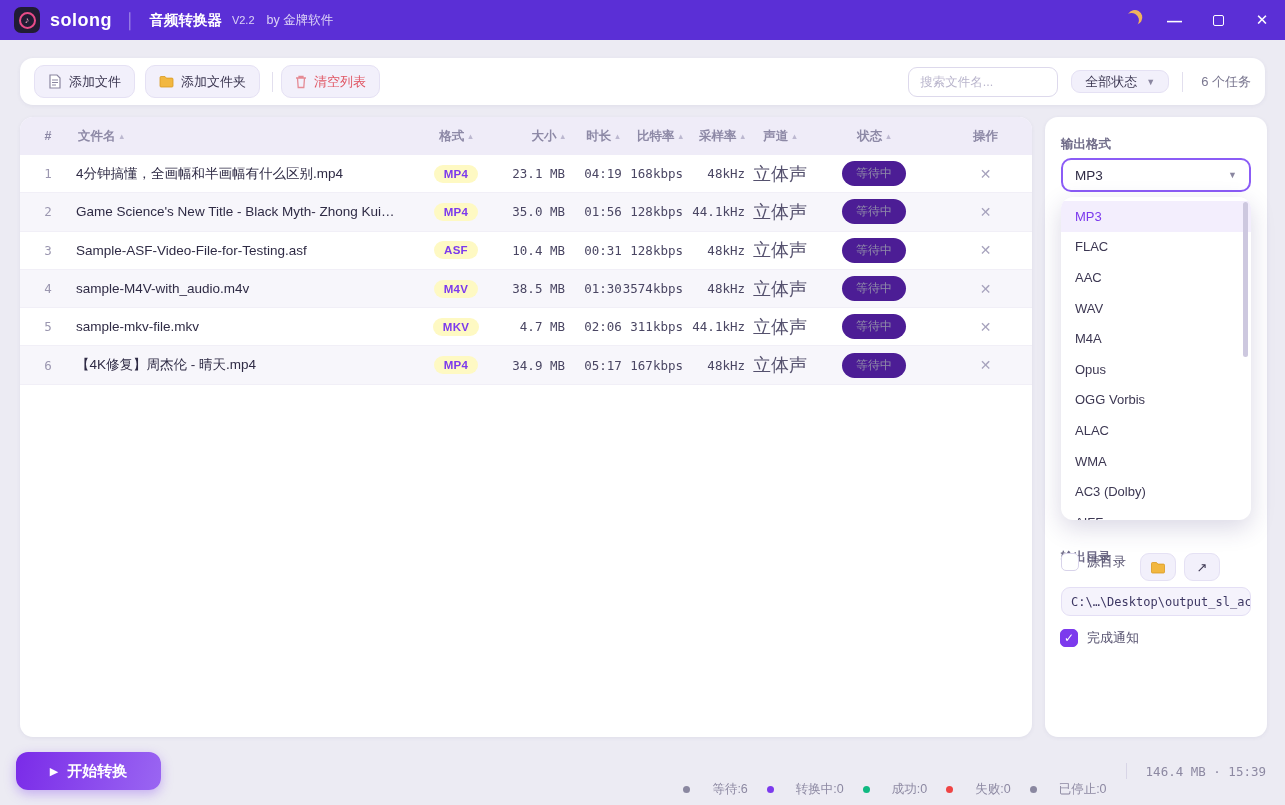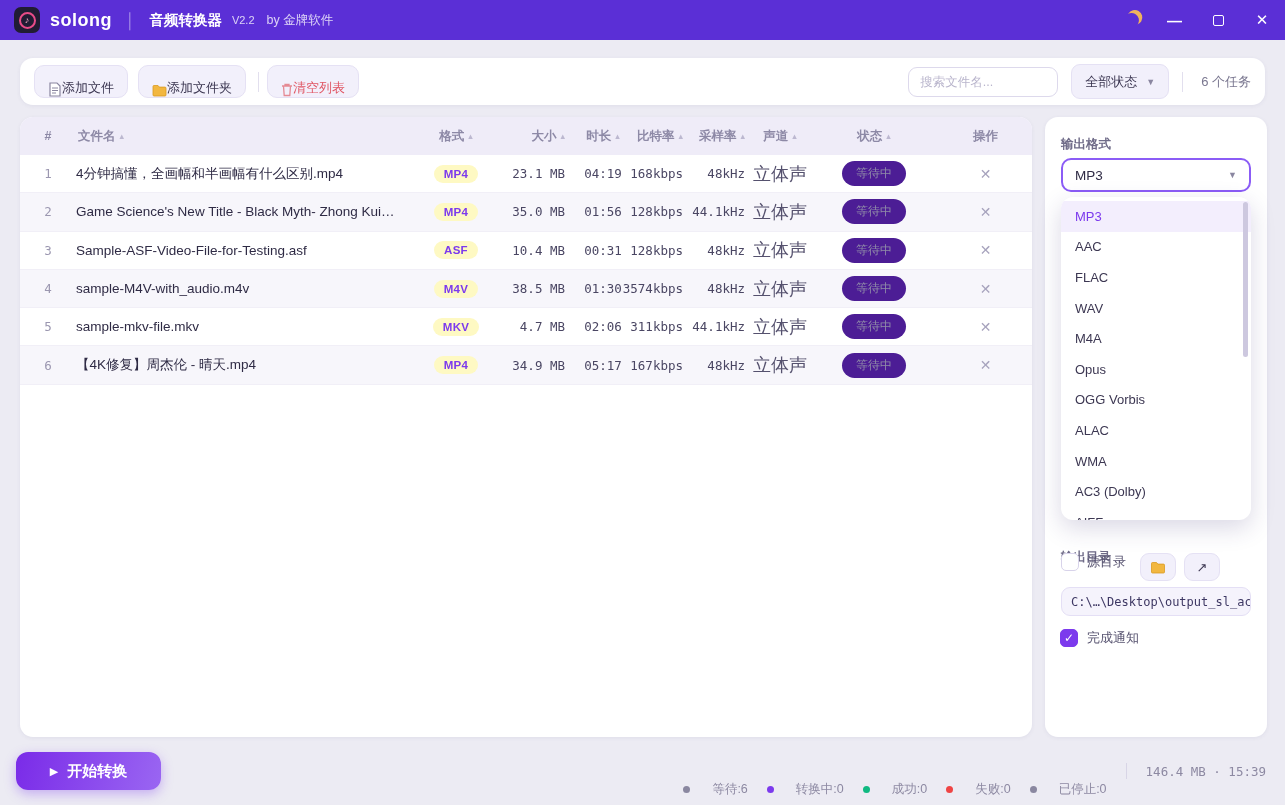--- a/index.html
+++ b/index.html
@@ -41,37 +41,37 @@
   .win-min { font-weight:bold; letter-spacing:-1px; }
   .win-max-box { width:11px; height:11px; border:1.7px solid #fff; border-radius:2px; display:inline-block; }
 
   
   .toolbar {
     position:absolute; left:20px; top:58px; width:1245px; height:47px;
     background:#fff; border-radius:13px; box-shadow:0 1px 4px rgba(60,50,120,.07);
     display:flex; align-items:center; padding:0 14px;
   }
   .tbtn {
-    display:flex; align-items:flex-end; 
+    display:flex; align-items:center; gap:7px;
     background:#f2f0fb; border:1px solid #e5e1f4; border-radius:10px;
     height:33px; padding:0 13px; font-size:13px; color:#3c3752; cursor:pointer;
     margin-right:10px; white-space:nowrap;
   }
   .tbtn.danger { color:#e05563; }
   .tool-sep { width:1px; height:20px; background:#e2dfee; margin:0 8px 0 2px; }
   .toolbar-right { margin-left:auto; display:flex; align-items:center; }
   .search-box {
     width:150px; height:30px; border:1px solid #ddd9ec; border-radius:9px;
     padding:0 11px; font-size:12.5px; color:#3c3752; background:#fff; outline:none;
     font-family:"Liberation Sans","DejaVu Sans",sans-serif;
   }
   .search-box::placeholder { color:#b9b5cc; }
   .filter-select {
     display:flex; align-items:center; gap:9px; background:#f2f0fb;
-    border:1px solid #e5e1f4; border-radius:9px; height:35px; padding:0 13px;
+    border:1px solid #e5e1f4; border-radius:9px; height:23px; padding:0 13px;
     font-size:13px; color:#3c3752; margin-left:13px; cursor:pointer; white-space:nowrap;
   }
   .caret { font-size:9px; color:#8a86a0; }
   .task-count { color:#7a7790; font-size:13px; margin-left:14px; white-space:nowrap; }
 
   
   .table-card {
     position:absolute; left:20px; top:117px; width:1012px; height:620px;
     background:#fff; border-radius:13px; box-shadow:0 1px 4px rgba(60,50,120,.07);
     overflow:hidden;
@@ -407,22 +407,22 @@
     <div class="checkbox checked">
         <span>✓</span>
       </div>
     <span class="cb-label">完成通知</span>
   </div>
 </div>
 
 <div class="dropdown">
   <div id="dd-items">
       <div class="dd-item selected">MP3</div>
+      <div class="dd-item">FLAC</div>
       <div class="dd-item">AAC</div>
-      <div class="dd-item">FLAC</div>
       <div class="dd-item">WAV</div>
       <div class="dd-item">M4A</div>
       <div class="dd-item">Opus</div>
       <div class="dd-item">OGG Vorbis</div>
       <div class="dd-item">ALAC</div>
       <div class="dd-item">WMA</div>
       <div class="dd-item">AC3 (Dolby)</div>
       <div class="dd-item">AIFF</div>
     </div>
   <div class="dd-thumb"></div>

